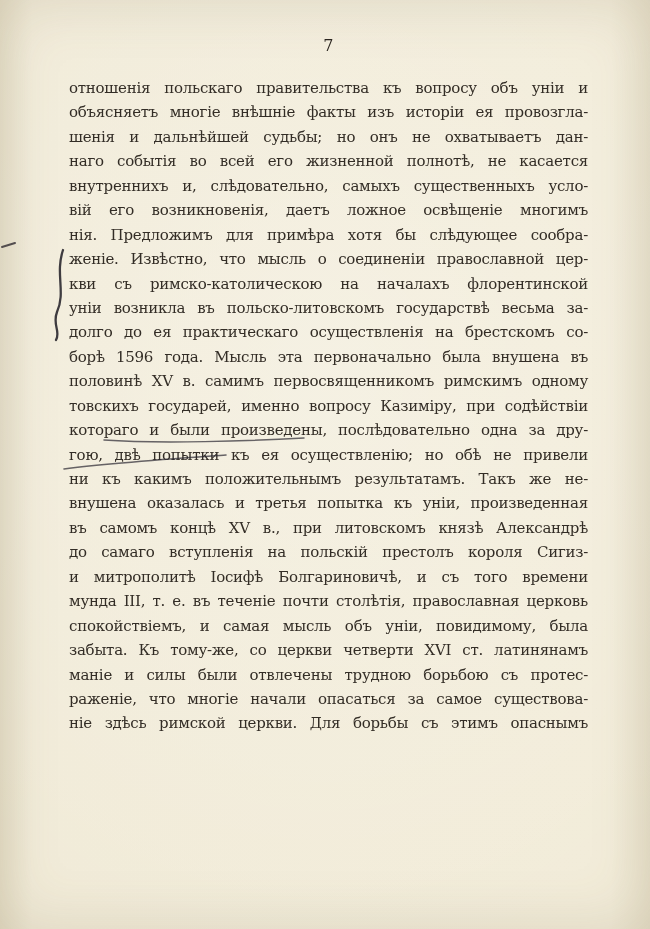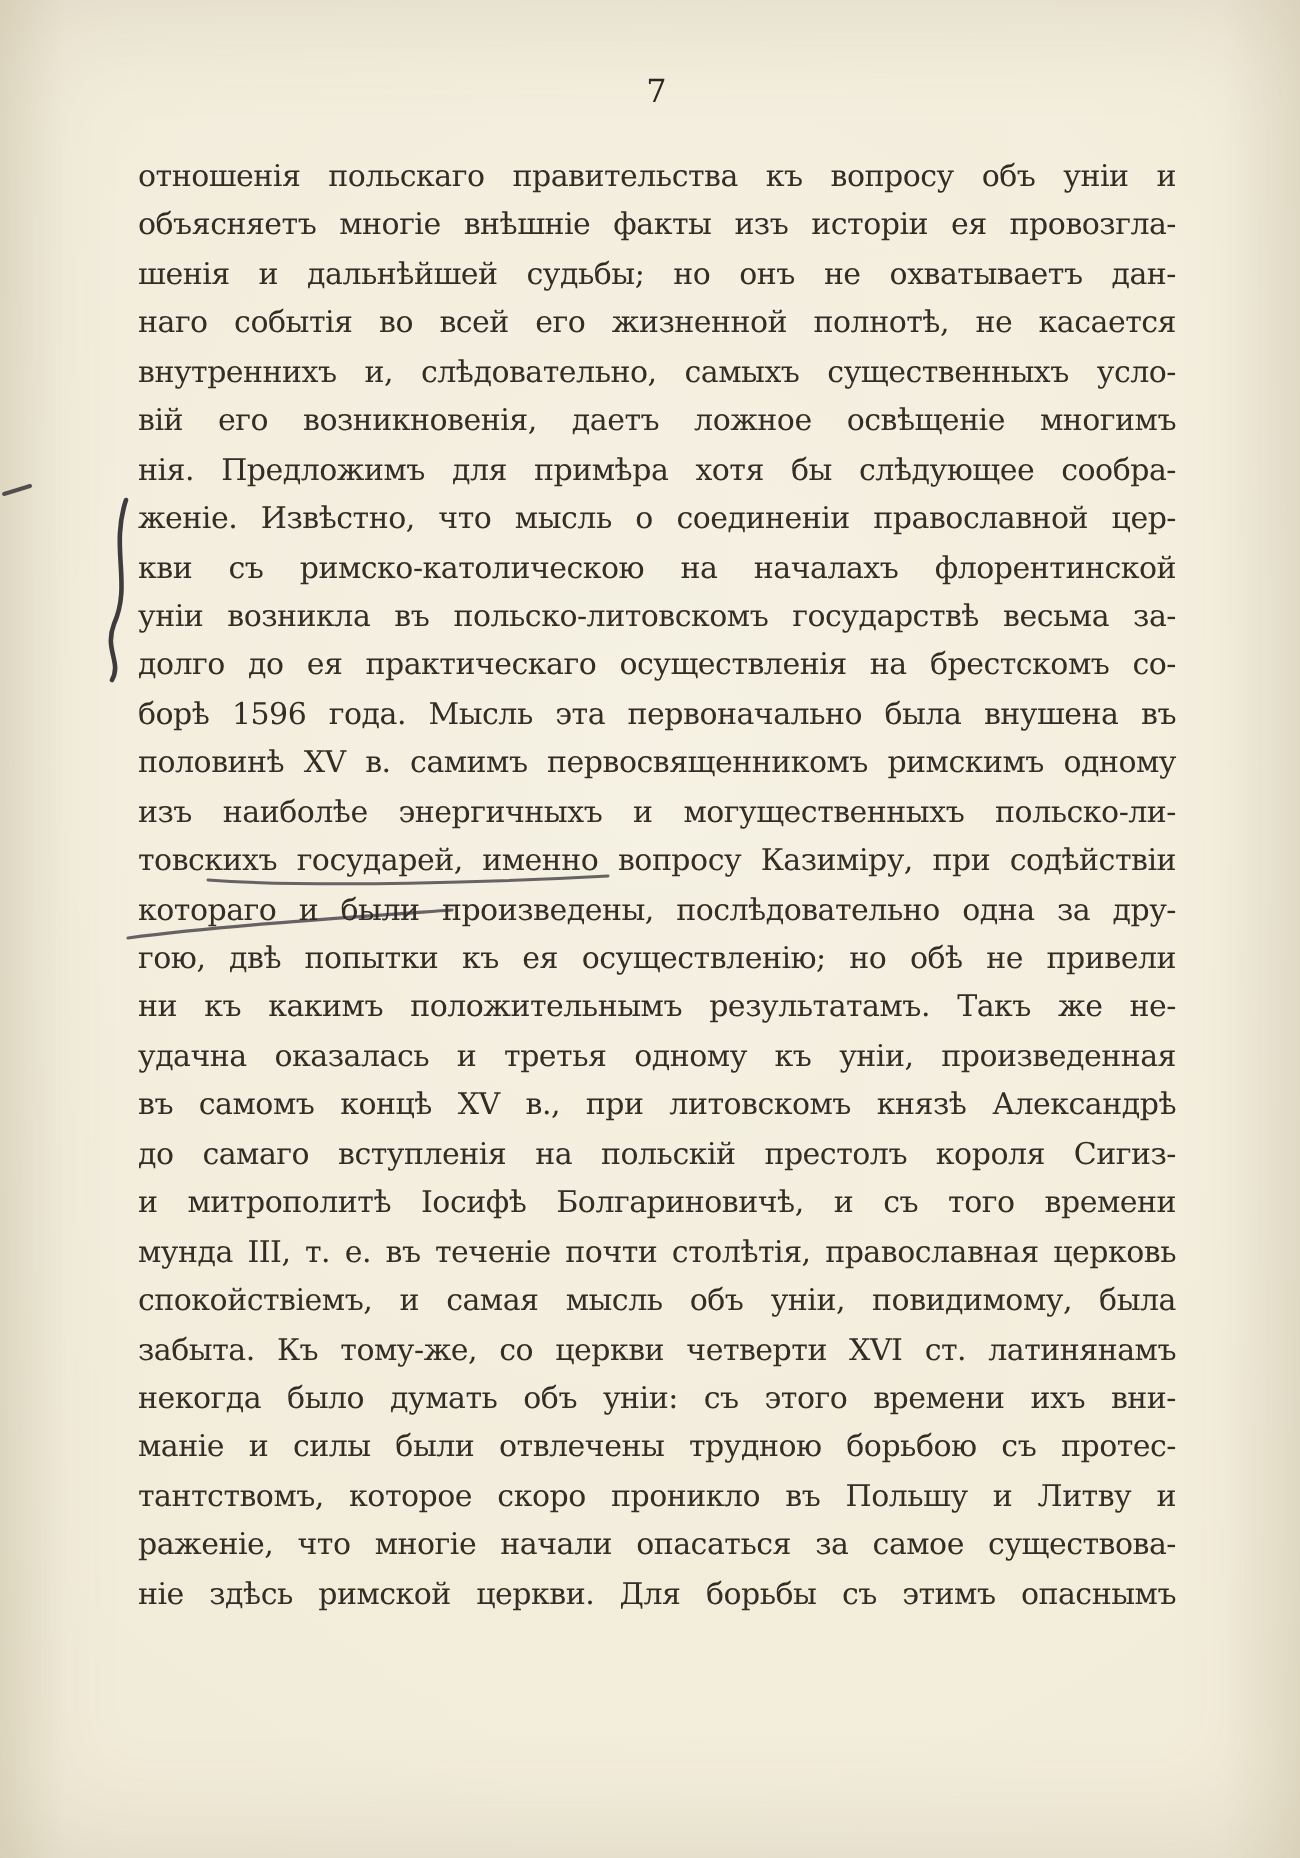--- a/index.html
+++ b/index.html
@@ -78,35 +78,32 @@
     <div class="line">наго событія во всей его жизненной полнотѣ, не касается</div>
     <div class="line">внутреннихъ и, слѣдовательно, самыхъ существенныхъ усло-</div>
     <div class="line">вій его возникновенія, даетъ ложное освѣщеніе многимъ</div>
     <div class="line">нія. Предложимъ для примѣра хотя бы слѣдующее сообра-</div>
     <div class="line">женіе. Извѣстно, что мысль о соединеніи православной цер-</div>
     <div class="line">кви съ римско-католическою на началахъ флорентинской</div>
     <div class="line">уніи возникла въ польско-литовскомъ государствѣ весьма за-</div>
     <div class="line">долго до ея практическаго осуществленія на брестскомъ со-</div>
     <div class="line">борѣ 1596 года. Мысль эта первоначально была внушена въ</div>
     <div class="line">половинѣ XV в. самимъ первосвященникомъ римскимъ одному</div>
-    <div class="line">изъ наиболѣе энергичныхъ и могущественныхъ польско-ли-</div>
     <div class="line">товскихъ государей, именно вопросу Казиміру, при содѣйствіи</div>
     <div class="line">котораго и были произведены, послѣдовательно одна за дру-</div>
     <div class="line">гою, двѣ попытки къ ея осуществленію; но обѣ не привели</div>
     <div class="line">ни къ какимъ положительнымъ результатамъ. Такъ же не-</div>
-    <div class="line">удачна оказалась и третья одному къ уніи, произведенная</div>
+    <div class="line">внушена оказалась и третья попытка къ уніи, произведенная</div>
     <div class="line">въ самомъ концѣ XV в., при литовскомъ князѣ Александрѣ</div>
     <div class="line">до самаго вступленія на польскій престолъ короля Сигиз-</div>
     <div class="line">и митрополитѣ Іосифѣ Болгариновичѣ, и съ того времени</div>
     <div class="line">мунда III, т. е. въ теченіе почти столѣтія, православная церковь</div>
     <div class="line">спокойствіемъ, и самая мысль объ уніи, повидимому, была</div>
     <div class="line">забыта. Къ тому-же, со церкви четверти XVI ст. латинянамъ</div>
-    <div class="line">некогда было думать объ уніи: съ этого времени ихъ вни-</div>
     <div class="line">маніе и силы были отвлечены трудною борьбою съ протес-</div>
-    <div class="line">тантствомъ, которое скоро проникло въ Польшу и Литву и</div>
     <div class="line">раженіе, что многіе начали опасаться за самое существова-</div>
     <div class="line">ніе здѣсь римской церкви. Для борьбы съ этимъ опаснымъ</div>
   </div>
 
   <svg class="marks" width="650" height="929" viewBox="0 0 650 929">
 
     <path d="M63 250 C 55 274, 66 292, 57 312 C 52 325, 61 331, 56 340" fill="none" stroke="#1e1c24" stroke-width="2.3" stroke-linecap="round" opacity="0.85"></path>
 
     <path d="M2 247 L 15 243" fill="none" stroke="#2a2730" stroke-width="2" stroke-linecap="round" opacity="0.8"></path>
 

